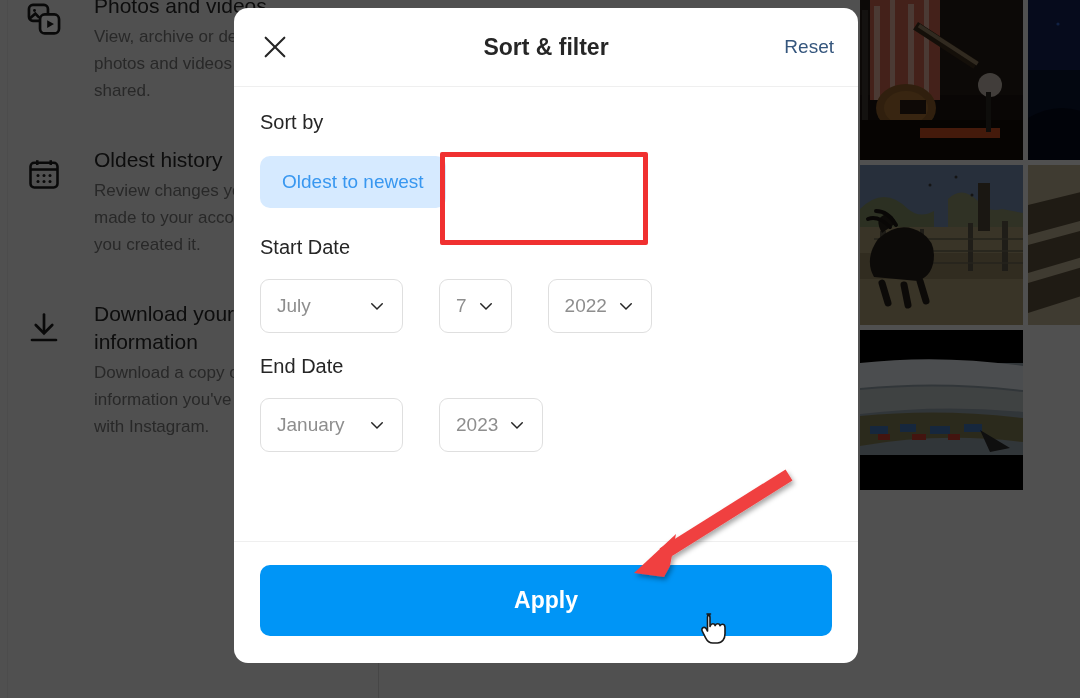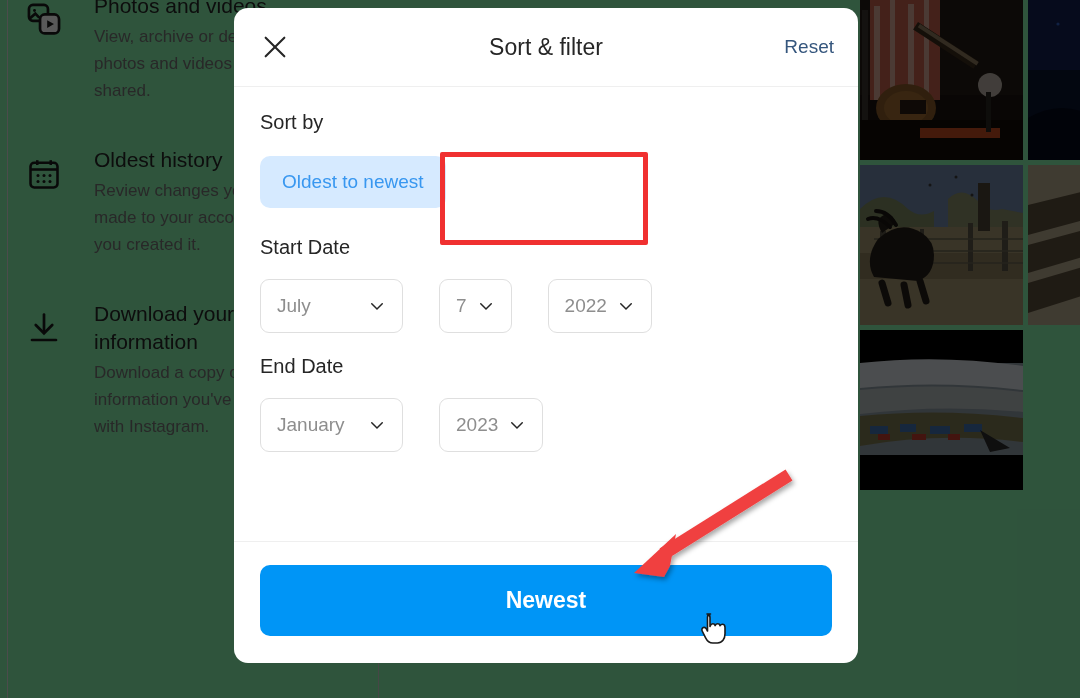--- a/index.html
+++ b/index.html
@@ -13,21 +13,21 @@
     position: relative;
     overflow: hidden;
     font-family: "Liberation Sans", sans-serif;
     -webkit-font-smoothing: antialiased;
   }
 
   
   #bg-page {
     position: absolute;
     inset: 0;
-    background: #86efac;
+    background: #e5e5e5;
   }
   #bg-left-rule {
     position: absolute;
     left: 7px; top: 0; bottom: 0;
     width: 1px;
     background: #dbdbdb;
   }
   #bg-settings-list {
     position: absolute;
     left: 24px;
@@ -126,21 +126,21 @@
     width: 34px; height: 34px;
     display: flex; align-items: center; justify-content: center;
     cursor: pointer;
     background: none; border: none; padding: 0;
   }
   #modal-title {
     position: absolute;
     left: 0; right: 0;
     text-align: center;
     font-size: 23px;
-    font-weight: 400;
+    font-weight: 700;
     color: #262626;
     pointer-events: none;
   }
   #reset-button {
     margin-left: auto;
     font-size: 19px;
     color: #35567d;
     cursor: pointer;
     background: none; border: none; padding: 0;
     font-family: inherit;
@@ -460,21 +460,21 @@
                 <path d="M5 9 L12 16 L19 9"></path>
               </svg>
           </span>
         </button>
       </div>
     </div>
 
   </div>
 
   <div id="modal-footer">
-    <button id="apply-button">Newest</button>
+    <button id="apply-button">Apply</button>
   </div>
 
 </div>
 
 <div id="annotation-layer">
 
   <div id="highlight-box"></div>
 
   <svg id="arrow-annotation" width="1080" height="698" style="position:absolute;left:0;top:0;">
     <defs>

